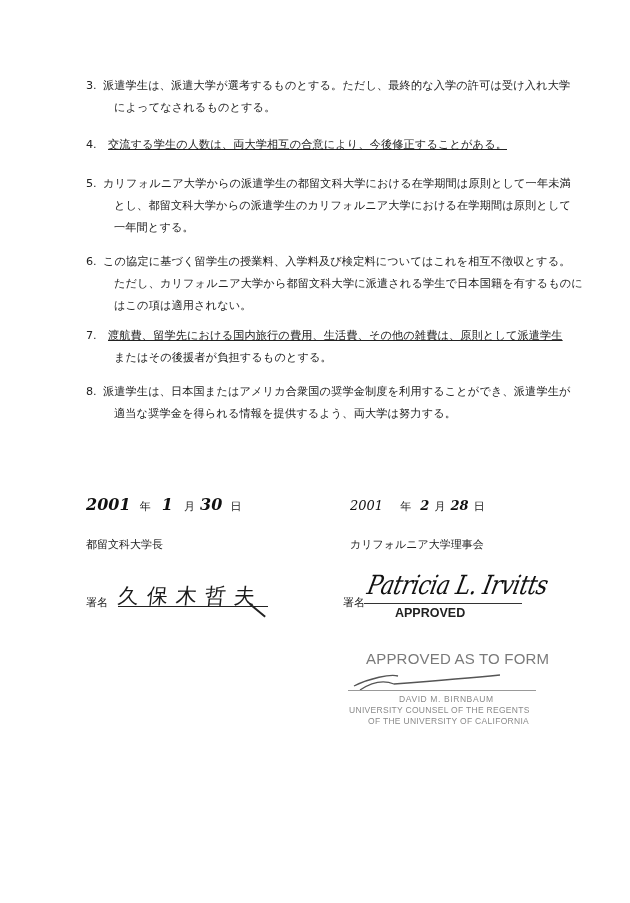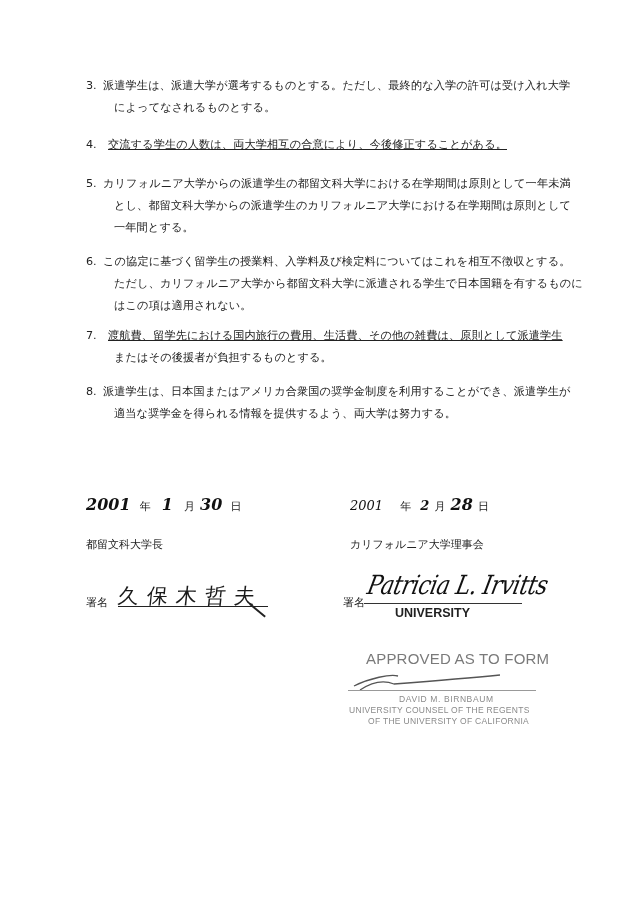--- a/index.html
+++ b/index.html
@@ -71,28 +71,28 @@
 <div class="abs small" style="left:86px; top:595px;">署名</div>
 <div class="abs" style="left:118px; top:582px; font-family:'DejaVu Serif', serif; font-size:21px; letter-spacing:8px; color:#1a1a1a; transform:skewX(-6deg);">久保木哲夫</div>
 <div class="sigline" style="left:118px; top:606px; width:150px; background:#222;"></div>
 <div class="abs" style="left:250px; top:603px; width:20px; height:1.5px; background:#222; transform:rotate(40deg); transform-origin:left;"></div>
 
 <div class="abs" style="left:350px; top:495px;">
   <span class="hand" style="font-size:13px; font-weight:normal;">2001</span>
   <span class="small" style="margin-left:12px;">年</span>
   <span class="hand" style="margin-left:4px; font-size:13px;">2</span>
   <span class="small">月</span>
-  <span class="hand" style="font-size:16px;margin-top:16px;">28</span>
+  <span class="hand" style="font-size:13px;margin-top:16px;">28</span>
   <span class="small">日</span>
 </div>
 <div class="abs small" style="left:350px; top:537px;">カリフォルニア大学理事会</div>
 <div class="abs small" style="left:343px; top:595px;">署名</div>
 <div class="abs" style="left:368px; top:572px; font-family:'DejaVu Serif', serif; font-style:italic; font-size:22px; color:#111; letter-spacing:-0.5px; transform:skewX(-12deg) scaleY(1.2);">Patricia L. Irvitts</div>
 <div class="sigline" style="left:364px; top:603px; width:158px; background:#333;"></div>
-<div class="abs" style="left:395px; top:606px; font-family:'Liberation Sans', sans-serif; font-weight:bold; font-size:12.5px; color:#222;">UNIVERSITY</div>
+<div class="abs" style="left:395px; top:606px; font-family:'Liberation Sans', sans-serif; font-weight:bold; font-size:12.5px; color:#222;">APPROVED</div>
 
 <div class="abs stamp" style="left:366px; top:650px; font-size:15px; letter-spacing:0.2px; color:#7a7a7a;">APPROVED AS TO FORM</div>
 <svg class="abs" style="left:350px; top:668px;" width="180" height="26" viewBox="0 0 180 26">
   <path d="M4 18 C 20 10, 40 6, 48 8 M 10 22 C 22 14, 34 12, 44 16 C 70 14, 120 10, 150 7" stroke="#555" stroke-width="1.3" fill="none"></path>
 </svg>
 <div class="sigline" style="left:348px; top:690px; width:188px; background:#999;"></div>
 <div class="abs stamp" style="left:399px; top:694px; font-size:8.5px; letter-spacing:0.6px;">DAVID M. BIRNBAUM</div>
 <div class="abs stamp" style="left:349px; top:705px; font-size:8.5px; letter-spacing:0.3px;">UNIVERSITY COUNSEL OF THE REGENTS</div>
 <div class="abs stamp" style="left:368px; top:716px; font-size:8.5px; letter-spacing:0.3px;">OF THE UNIVERSITY OF CALIFORNIA</div>
 

